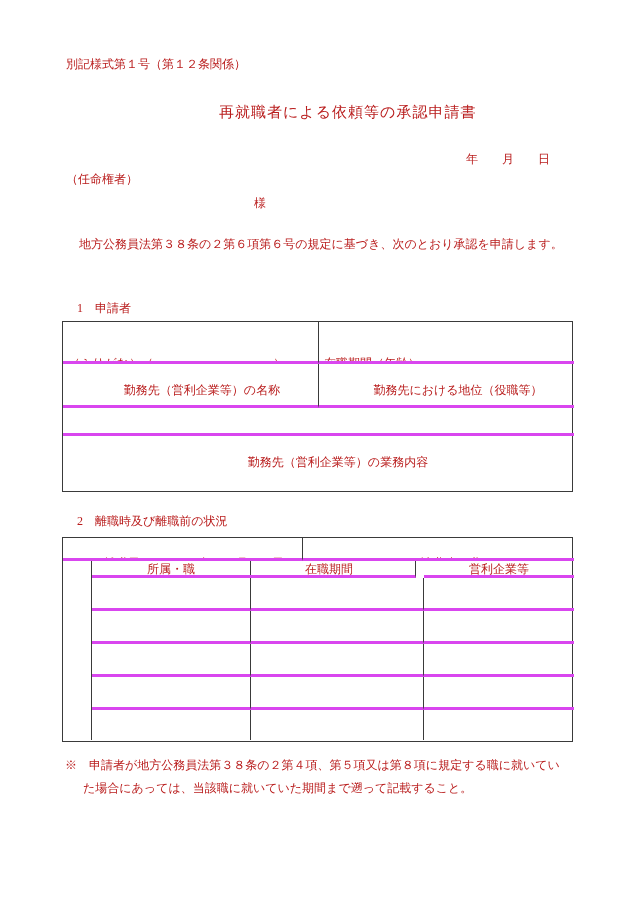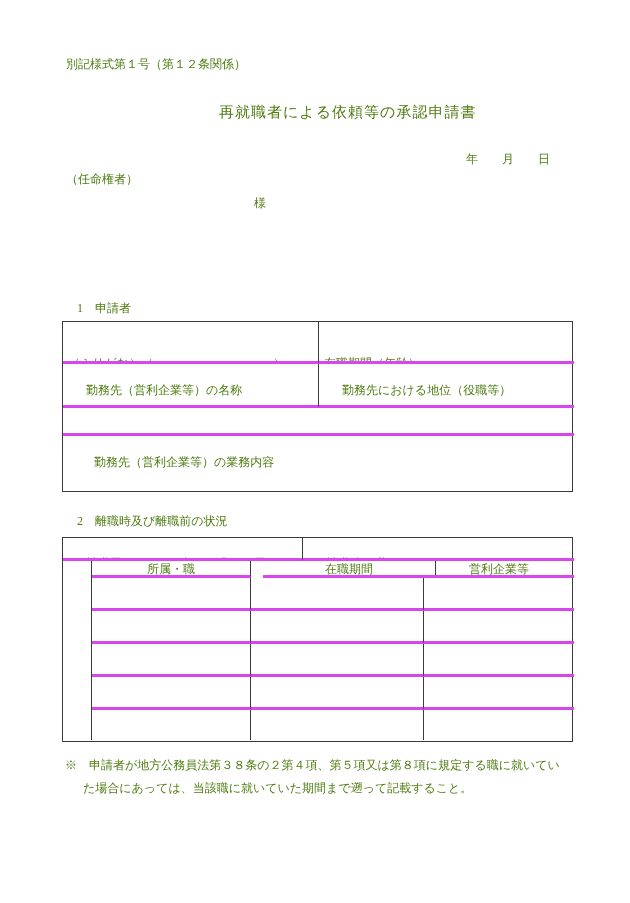--- a/index.html
+++ b/index.html
@@ -3,21 +3,21 @@
 <meta charset="utf-8">
 <style>
   * { margin: 0; padding: 0; box-sizing: border-box; }
   html, body { background: #ffffff; }
   .page {
     position: relative;
     width: 630px;
     height: 903px;
     background: #ffffff;
     font-family: "Liberation Serif", "DejaVu Serif", serif;
-    color: #4d7c0f;
+    color: #b91c1c;
     font-size: 12px;
     overflow: hidden;
   }
   .abs { position: absolute; white-space: pre; }
   .doc-title { font-size: 15px; letter-spacing: 1px; }
 
   
   .tbl {
     position: absolute;
     border: 1.5px solid #3a3a3a;
@@ -27,21 +27,21 @@
     white-space: pre;
     overflow: hidden;
   }
   .br { border-right: 1px solid #3a3a3a; }
   .bb { border-bottom: 3px solid #d946ef; }
 
   
   #t1 { left: 62px; top: 321px; width: 511px; height: 171px; }
   .t1-line { line-height: 19px; padding-left: 5px; }
   .t1-line.first { padding-top: 2px; }
-  .lbl-pad { padding: 3px 0 0 5px; }
+  .lbl-pad { padding: 3px 0 0 5px; text-align: center; }
   .contact-row { line-height: 26px; padding-left: 5px; }
 
   
   #t2 { left: 62px; top: 537px; width: 511px; height: 205px; }
   .t2-head { text-align: center; line-height: 16px; }
   .period-line { line-height: 16px; padding: 1px 0 0 5px; }
   .side-label {
     writing-mode: vertical-rl;
     text-orientation: mixed;
     text-align: center;
@@ -58,20 +58,21 @@
   <div class="abs" style="left:66px; top:56px;">別記様式第１号（第１２条関係）</div>
 
   <div class="abs doc-title" style="left:219px; top:103px;">再就職者による依頼等の承認申請書</div>
 
   <div class="abs" style="left:466px; top:151px;">年　　月　　日</div>
 
   <div class="abs" style="left:66px; top:171px;">（任命権者）</div>
 
   <div class="abs" style="left:254px; top:195px;">様</div>
 
+  <div class="abs" style="left:79px; top:236px;">地方公務員法第３８条の２第６項第６号の規定に基づき、次のとおり承認を申請します。</div>
 
   <div class="abs" style="left:77px; top:300px;">1　申請者</div>
 
   <div class="tbl" id="t1">
     <div class="cell br bb" style="left:0; top:0; width:256px; height:42px;">
       <div class="t1-line first">（ふりがな）（　　　　　　　　　　）</div>
       
     </div>
     <div class="cell bb" style="left:256px; top:0; width:255px; height:42px;">
       <div class="t1-line first">在職期間（年齢）</div>
@@ -99,21 +100,21 @@
     </div>
     <div class="cell bb lbl-pad" style="left:240px; top:0; width:271px; height:23px; padding-top:2px;">
       <span>離職時の職</span>
     </div>
 
     <div class="cell br side-label" style="left:0; top:23px; width:29px; height:179px;">
       
     </div>
 
     <div class="cell br bb t2-head" style="left:29px; top:23px; width:159px; height:17px;">所属・職</div>
-    <div class="cell br bb t2-head" style="left:200px; top:23px; width:173px; height:17px;">在職期間</div>
+    <div class="cell br bb t2-head" style="left:180px; top:23px; width:173px; height:17px;">在職期間</div>
     <div class="cell bb t2-head" style="left:361px; top:23px; width:150px; height:17px;">営利企業等</div>
 
     <div class="cell br bb" style="left:29px; top:40px; width:159px; height:33px;"></div>
     <div class="cell br bb" style="left:188px; top:40px; width:173px; height:33px;">
       <div class="period-line">自　　　　　年　　月　　日</div>
       
     </div>
     <div class="cell bb" style="left:361px; top:40px; width:150px; height:33px;"></div>
 
     <div class="cell br bb" style="left:29px; top:73px; width:159px; height:33px;"></div>

